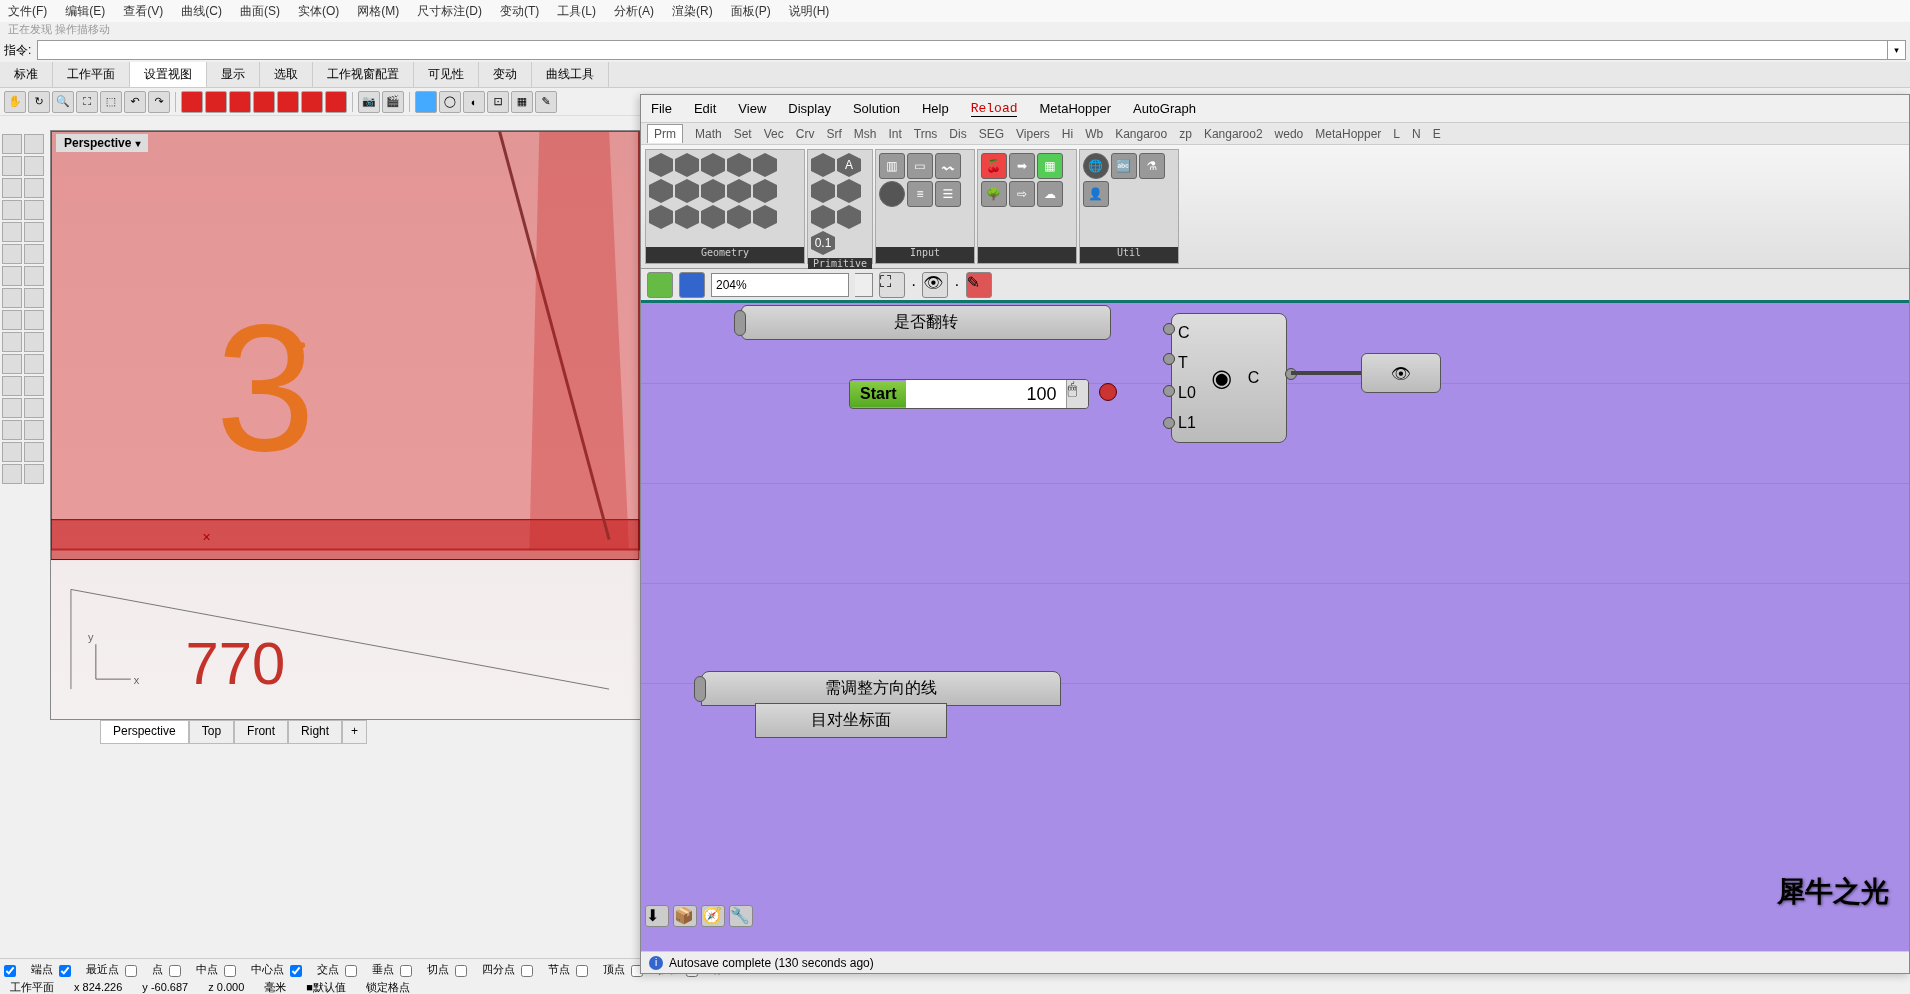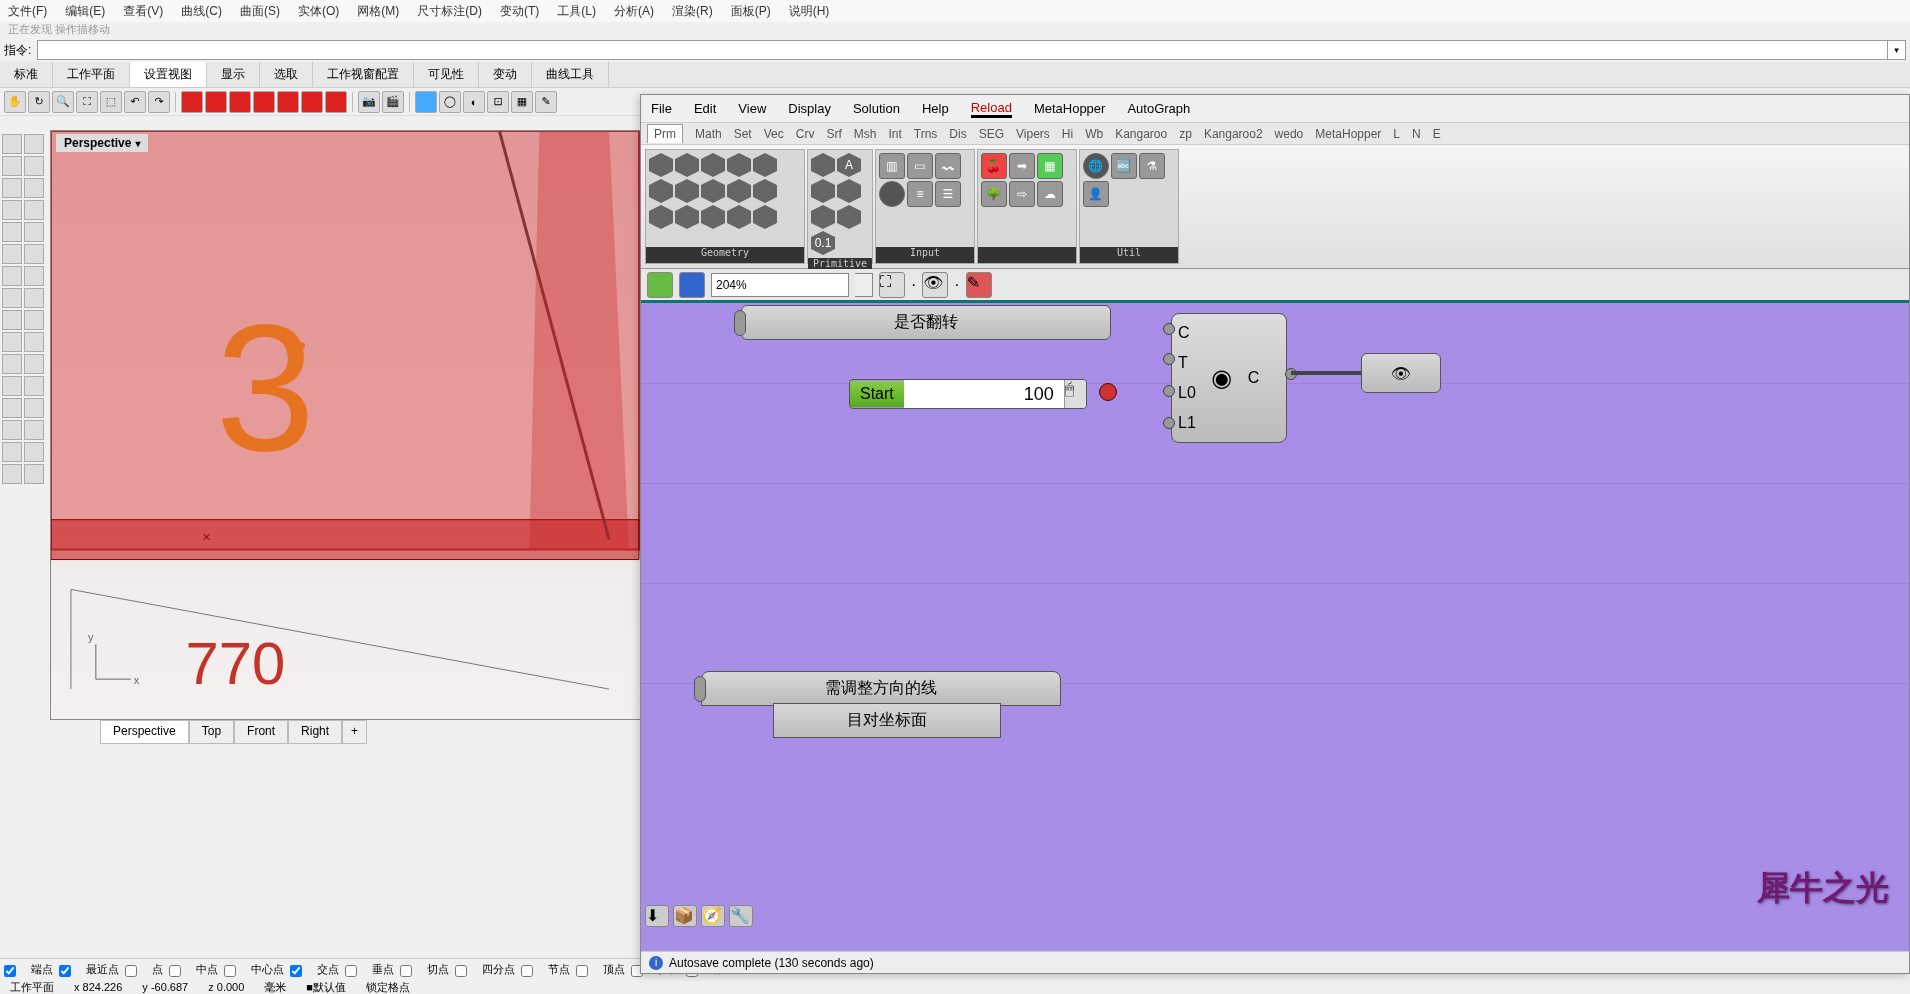--- a/index.html
+++ b/index.html
@@ -60,21 +60,21 @@
 .chk { display: flex; align-items: flex-end; gap: 15px; }
 .chk input { width: 12px; height: 12px; }
 
 .bottom-coords { position: absolute; left: 0; bottom: 0; right: 0; height: 14px; background: #f0f0f0; display: flex; align-items: center; font-size: 11px; gap: 20px; padding: 0 10px; }
 
 
 .gh-window { position: absolute; left: 640px; top: 94px; right: 0; bottom: 20px; background: #f0f0f0; border: 1px solid #888; box-shadow: -2px 2px 8px rgba(0,0,0,0.2); display: flex; flex-direction: column; }
 .gh-titlebar { height: 26px; background: linear-gradient(#fff, #e8e8e8); padding: 4px 8px; font-size: 13px; border-bottom: 1px solid #ccc; }
 .gh-menubar { height: 28px; display: flex; align-items: center; padding: 0 10px; gap: 22px; font-size: 13px; border-bottom: 1px solid #ccc; }
 .gh-menubar span { cursor: pointer; }
-.gh-reload { color: #c00; border-bottom: 3px solid #000000; }
+.gh-reload { color: #c00; border-bottom: 1px solid #000000; font-family: Liberation Mono, monospace; }
 .gh-tabstrip { height: 22px; display: flex; font-family: monospace; font-size: 12px; background: #e8e8e8; align-items: center; padding-left: 6px; gap: 12px; border-bottom: 1px solid #ccc; }
 .gh-tabstrip span { cursor: pointer; color: #555; }
 .gh-tabstrip span.active { background: #fff; padding: 2px 6px; border: 1px solid #999; border-bottom: none; }
 
 
 .gh-ribbon { height: 124px; background: linear-gradient(#f5f5f5,#e0e0e0); display: flex; border-bottom: 1px solid #999; padding: 4px; gap: 2px; }
 .gh-panel { background: #d8d8d8; border: 1px solid #aaa; display: flex; flex-direction: column; }
 .gh-panel-icons { flex: 1; display: flex; flex-wrap: wrap; gap: 2px; padding: 3px; align-content: start; }
 .gh-picon { width: 26px; height: 26px; background: #999; border: 1px solid #666; border-radius: 3px; display: flex; align-items: center; justify-content: center; color: #fff; font-size: 12px; }
 .gh-picon.hex { background: #666; clip-path: polygon(50% 0, 100% 25%, 100% 75%, 50% 100%, 0 75%, 0 25%); border: none; width: 24px; height: 24px; }
@@ -90,31 +90,31 @@
 
 .gh-canvas { flex: 1; background: #a98ee8; position: relative; overflow: hidden; padding-left: 10px; }
 .gh-gridline { position: absolute; left: 0; right: 0; height: 1px; background: rgba(0,0,0,0.08); }
 
 
 .gh-comp { position: absolute; background: linear-gradient(#d8d8d8,#bbb); border: 1px solid #555; border-radius: 6px; display: flex; align-items: center; justify-content: center; font-size: 16px; padding: 6px 14px; }
 .gh-comp-grip { width: 12px; height: 26px; background: #999; border-radius: 6px; border: 1px solid #555; position: absolute; }
 
 
 .gh-slider { position: absolute; display: flex; align-items: center; height: 30px; border: 1px solid #555; border-radius: 4px; overflow: hidden; }
-.gh-slider-label { background: linear-gradient(#8c4,#5a2); color: #000; font-size: 16px; padding: 4px 10px; font-weight: 400; }
+.gh-slider-label { background: linear-gradient(#8c4,#5a2); color: #000; font-size: 16px; padding: 4px 10px; font-weight: 700; }
 .gh-slider-input { width: 160px; height: 100%; background: #fff; border: none; font-size: 18px; text-align: right; padding-right: 10px; }
 .gh-slider-end { width: 22px; height: 100%; background: #ddd; border-left: 1px solid #999; }
 
 
 .gh-multicomp { position: absolute; background: linear-gradient(#ddd,#bbb); border: 1px solid #555; border-radius: 8px; display: flex; }
 .gh-multi-inputs { display: flex; flex-direction: column; justify-content: space-around; padding: 4px 6px; font-size: 16px; }
 .gh-multi-center { width: 40px; display: flex; align-items: center; justify-content: center; font-size: 24px; }
 
 
-.watermark { position: absolute; right: 20px; bottom: 40px; font-size: 33px; font-weight: bold; color: #701a75; text-shadow: 1px 1px 3px rgba(0,0,0,0.5); }
+.watermark { position: absolute; right: 20px; bottom: 40px; font-size: 28px; font-weight: bold; color: #000000; text-shadow: 1px 1px 3px rgba(0,0,0,0.5); }
 
 
 .gh-statusbar { height: 22px; background: #eee; font-size: 12px; padding: 2px 8px; display: flex; align-items: center; gap: 6px; border-top: 1px solid #ccc; }
 .gh-status-toys { position: absolute; left: 4px; bottom: 24px; display: flex; gap: 4px; }
 .gh-toy { width: 24px; height: 22px; border: 1px solid #888; background: #ccc; border-radius: 3px; }
 </style>
 </head>
 <body>
 
 <div class="menubar">
@@ -510,21 +510,21 @@
         <path d="M0,15 C40,15 60,15 110,15" stroke="#444" stroke-width="4" fill="none"></path>
       </svg>
     <div class="gh-comp" style="left:720px; top:50px; width:80px; height:40px">
       <span>👁</span>
     </div>
 
     <div class="gh-comp" style="left:60px; top:368px; width:360px; border-radius:8px 8px 0 0">
       <div class="gh-comp-grip" style="left:-8px"></div>
       <span>需调整方向的线</span>
     </div>
-    <div class="gh-comp" style="left:132px; top:400px; width:228px; border-radius:0">
+    <div class="gh-comp" style="left:114px; top:400px; width:192px; border-radius:0">
       <span>目对坐标面</span>
     </div>
 
     <div class="gh-status-toys">
       <div class="gh-toy">⬇</div>
       <div class="gh-toy">📦</div>
       <div class="gh-toy">🧭</div>
       <div class="gh-toy">🔧</div>
     </div>
 

